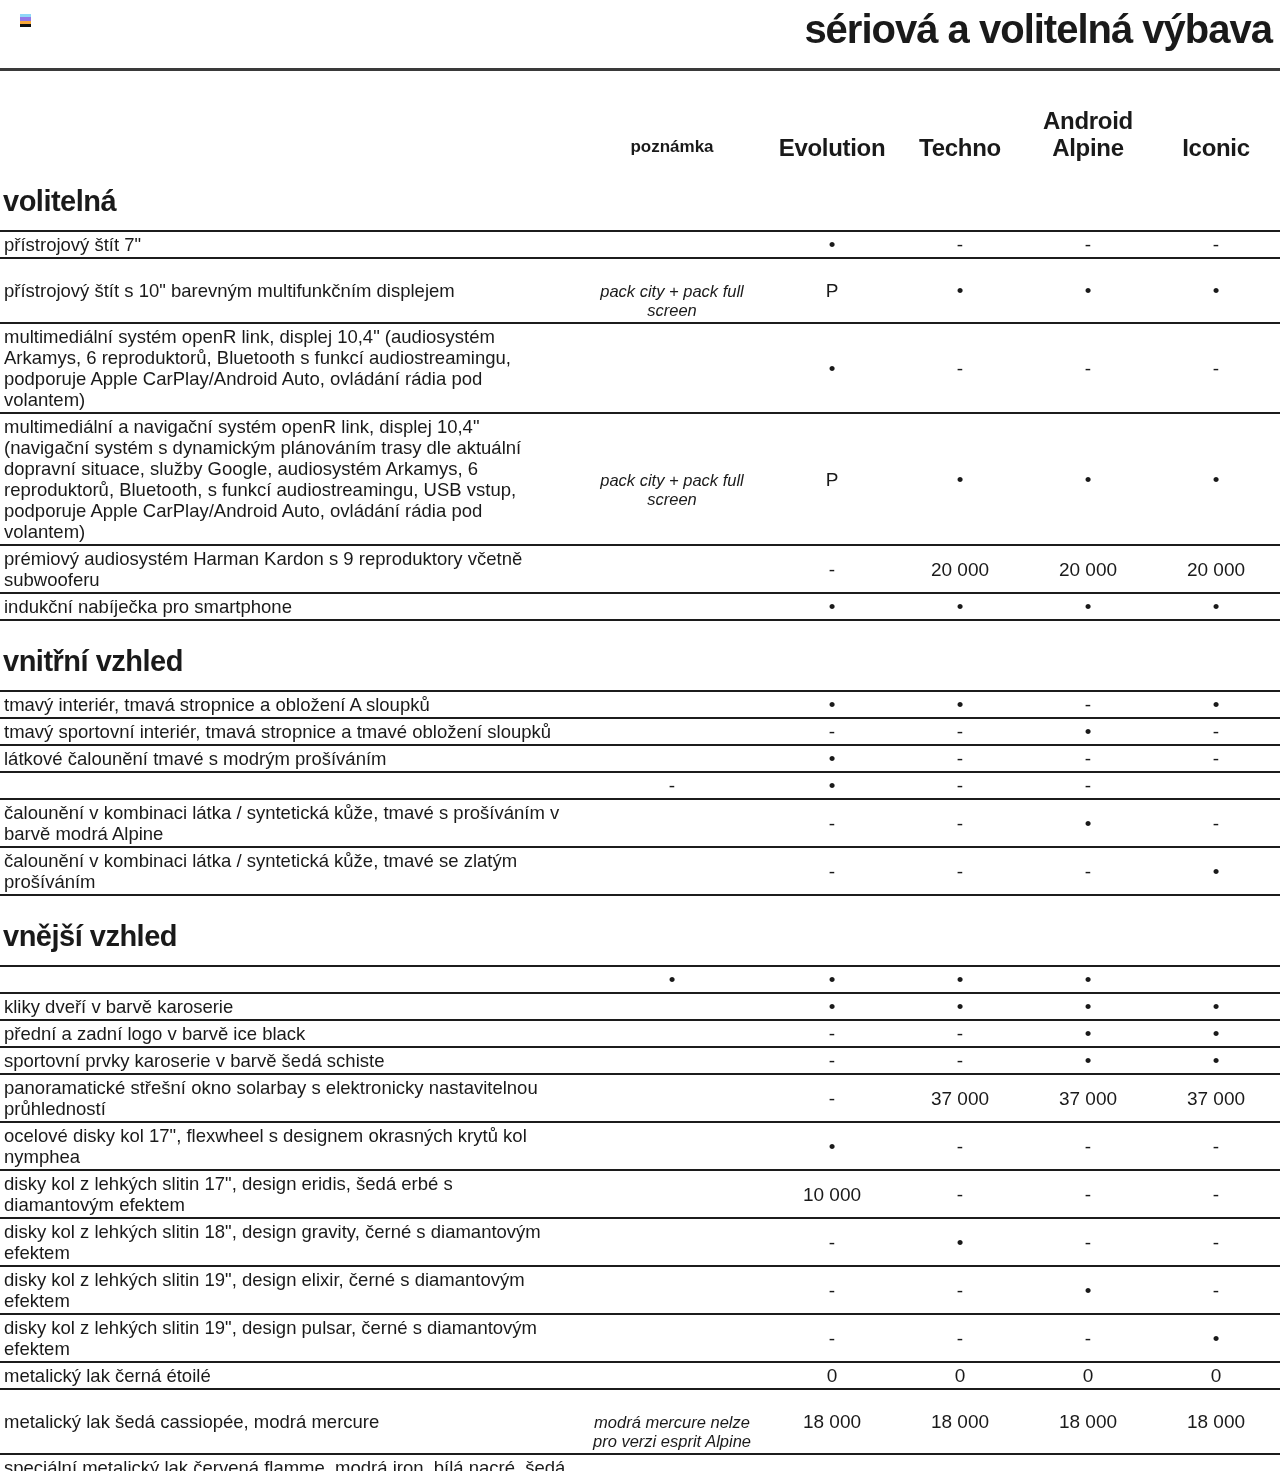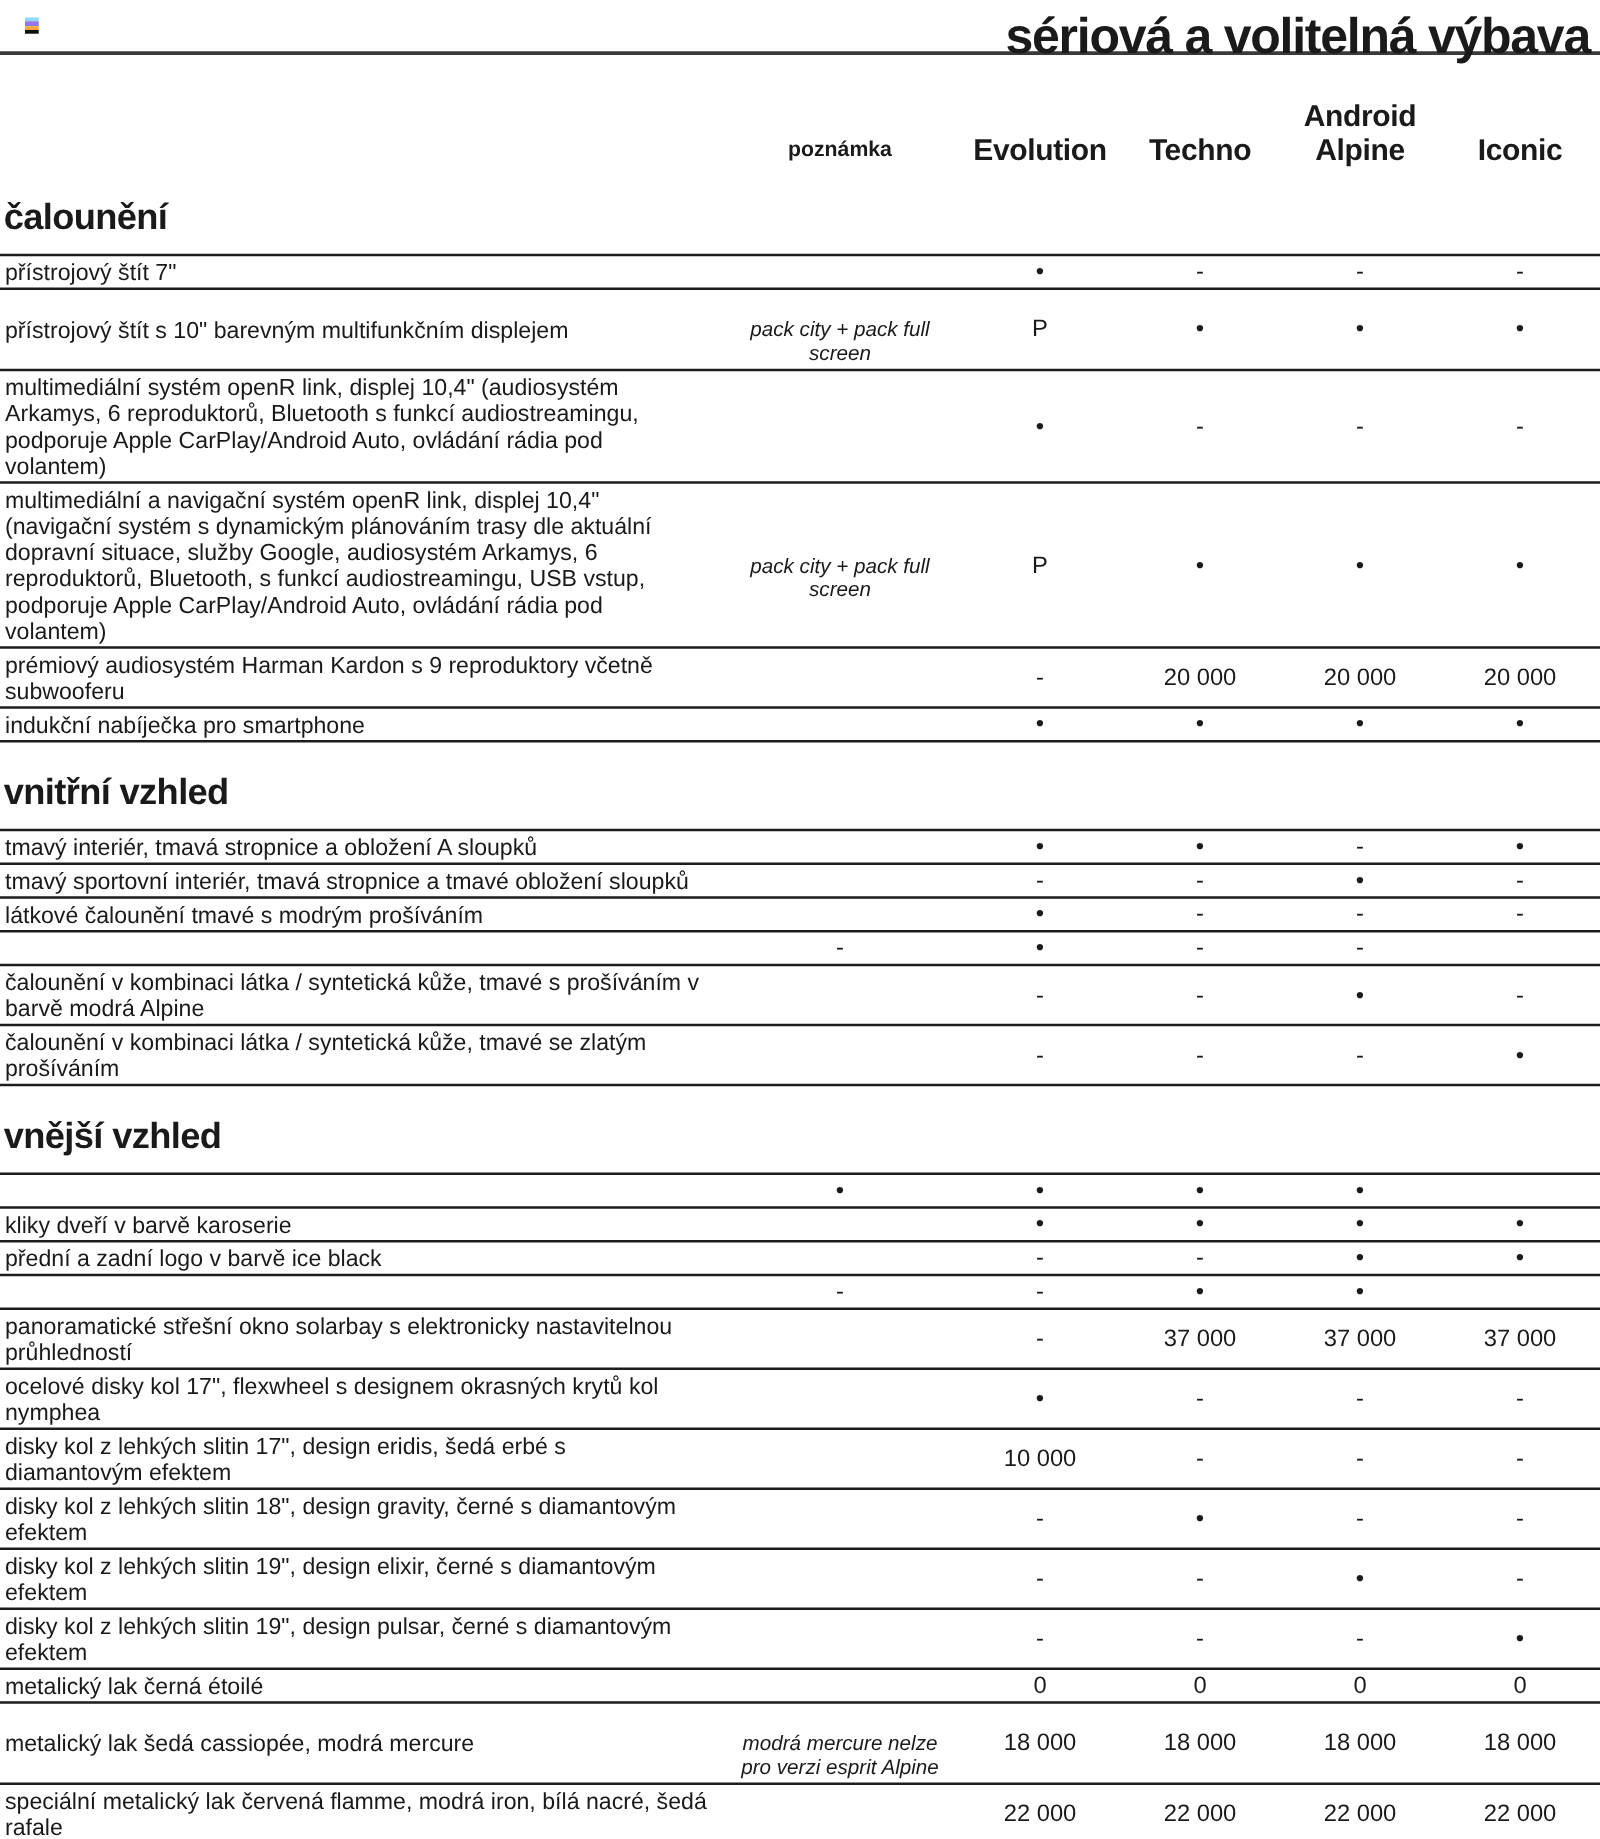--- a/index.html
+++ b/index.html
@@ -4,21 +4,21 @@
 <style>
   html, body { margin: 0; padding: 0; }
   body {
     width: 1280px; height: 1471px; overflow: hidden;
     background: #ffffff; color: #1a1a1a;
     font-family: "Liberation Sans", "DejaVu Sans", sans-serif;
   }
   .page { position: relative; width: 1280px; height: 1471px; }
 
   
-  .top { position: relative; height: 41px; }
+  .top { position: relative; height: 68px; }
   .logo {
     position: absolute; left: 20px; top: 14px; width: 11px; height: 13px;
     display: flex; flex-direction: column;
   }
   .logo span { flex: 1; }
   .page-title {
     margin: 0; padding: 2px 8px 0 0;
     font-size: 40px; line-height: 54px; font-weight: 700;
     letter-spacing: -1px; text-align: right; white-space: nowrap;
   }
@@ -80,21 +80,21 @@
     <div></div>
     <div class="note-h">poznámka</div>
     <div class="trim-h">Evolution</div>
     <div class="trim-h">Techno</div>
     <div class="trim-h">Android Alpine</div>
     <div class="trim-h">Iconic</div>
   </div>
 
   <main id="sections">
   <section>
-    <h2 class="section-title">čalounění</h2>
+    <h2 class="section-title">volitelná</h2>
     <div class="section-table">
   <div class="row">
     <div class="cell-name">přístrojový štít 7"</div>
     <div class="cell-note"></div>
     <div class="cell-val">•</div>
     <div class="cell-val">-</div>
     <div class="cell-val">-</div>
     <div class="cell-val">-</div>
   </div>
 
@@ -226,20 +226,21 @@
   <div class="row">
     <div class="cell-name">přední a zadní logo v barvě ice black</div>
     <div class="cell-note"></div>
     <div class="cell-val">-</div>
     <div class="cell-val">-</div>
     <div class="cell-val">•</div>
     <div class="cell-val">•</div>
   </div>
 
   <div class="row">
+    <div class="cell-name">sportovní prvky karoserie v barvě šedá schiste</div>
     <div class="cell-note"></div>
     <div class="cell-val">-</div>
     <div class="cell-val">-</div>
     <div class="cell-val">•</div>
     <div class="cell-val">•</div>
   </div>
 
   <div class="row">
     <div class="cell-name">panoramatické střešní okno solarbay s elektronicky nastavitelnou průhledností</div>
     <div class="cell-note"></div>

